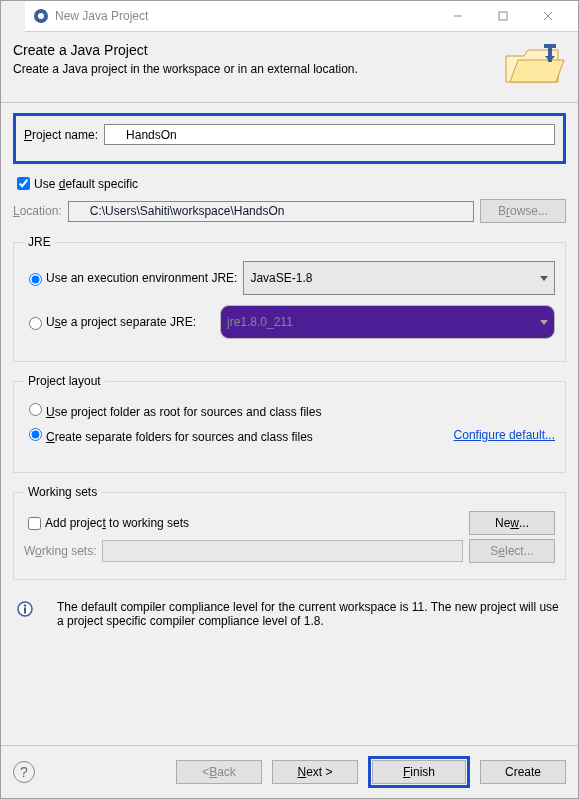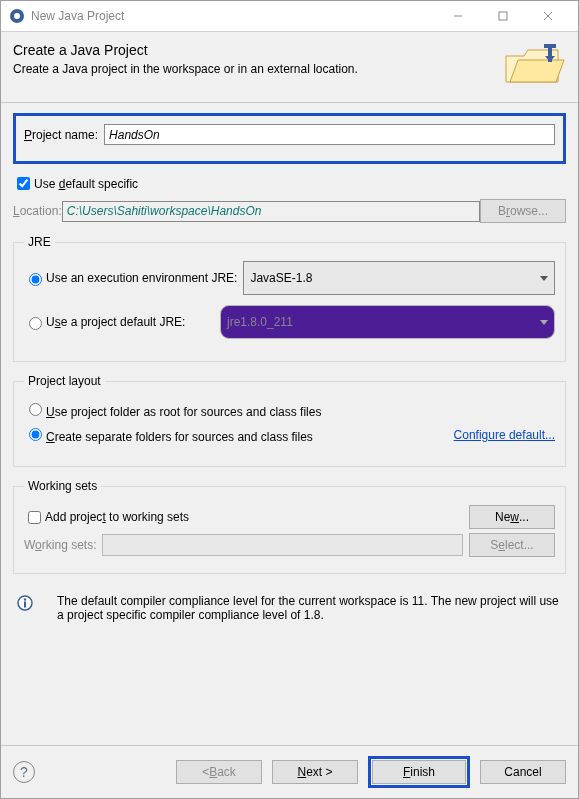--- a/index.html
+++ b/index.html
@@ -1,39 +1,39 @@
 <!DOCTYPE html>
 <html><head>
   <meta charset="utf-8">
   <style>
     * { box-sizing: border-box; font-family: "Segoe UI", Tahoma, sans-serif; }
     body { margin: 0; background: #f0f0f0; width: 579px; height: 799px; overflow: hidden; font-size: 12px; color: #000; }
     .window { width: 579px; height: 799px; background: #f0f0f0; border: 1px solid #9f9f9f; display: flex; flex-direction: column; }
-    .titlebar { height: 31px; display: flex; align-items: center; padding: 0 8px; background: #fff; border-bottom: 1px solid #d0d0d0; }
+    .titlebar { height: 31px; display: flex; align-items: center; padding: 0 8px; background: #fff; border-bottom: 1px solid #d0d0d0; margin-left: 24px; }
     .titlebar-icon { width: 16px; height: 16px; margin-right: 6px; }
     .titlebar-text { flex: 1; color: #888; }
     .win-btns { display: flex; }
     .win-btn { width: 45px; height: 29px; display: flex; align-items: center; justify-content: center; color: #888; font-size: 12px; }
     .win-btn svg { stroke: #888; }
     .banner { display: flex; padding: 10px 12px 12px 12px; border-bottom: 1px solid #c7c7c7; }
     .banner-text { flex: 1; }
     .banner-title { font-size: 14px; font-weight: normal; margin: 0 0 4px 0; }
     .banner-sub { margin: 0; }
     .banner-icon { width: 64px; height: 48px; margin-left: 8px; }
     .content { flex: 1; padding: 10px 12px; overflow: auto; }
     .hl-box { border: 3px solid #1c4fc7; padding: 8px 8px 12px 8px; margin-bottom: 8px;}
     .row { display: flex; align-items: center; margin-bottom: 4px; }
     .label { margin-right: 6px; }
-    input[type="text"] { border: 1px solid #888; padding: 2px 4px; font-size: 12px; height: 21px; font-style: italic; }
+    input[type="text"] { border: 1px solid #888; padding: 2px 21px; font-size: 12px; height: 21px; }
     .project-name { flex: 1; }
     .chk { display: inline-flex; align-items: center; margin: 2px 0 6px 0; }
     .chk input { margin-right: 4px; }
-    .loc-row { display: flex; align-items: center; gap: 0; margin-bottom: 12px; }
+    .loc-row { display: flex; align-items: center; gap: 6px; margin-bottom: 12px; }
     .loc-label { color: #888; }
-    .loc-input { flex: 1; color: #0f766e; background: #f0f0f0; border: 1px solid #b8b8b8; }
+    .loc-input { flex: 1; color: #0f172a; background: #f0f0f0; border: 1px solid #b8b8b8; }
     .btn { border: 1px solid #adadad; background: #e1e1e1; height: 24px; min-width: 86px; padding: 0 14px; display: inline-flex; align-items: center; justify-content: center; cursor: default; }
     .btn.disabled { color: #8a8a8a; }
     fieldset { border: 1px solid #d8d8d8; margin: 0 0 12px 0; padding: 8px 10px 12px 10px; }
     legend { padding: 0 4px; }
     .radio-row { display: flex; align-items: center; margin: 4px 0 10px 0; gap: 6px; }
     .radio-row input { margin-right: 4px; }
     .radio-label { min-width: 190px; display: inline-flex; align-items: center;}
     .dropdown { flex: 1; border: 1px solid #888; background: #e8e8e8; height: 34px; display: flex; align-items: center; padding: 0 6px; justify-content: space-between; }
     .dropdown.disabled { color: #888; background: #4c1d95; border-color: #b8b8b8; border-radius: 9px; }
     .link { color: #0a49d0; text-decoration: underline; margin-left: auto; }
@@ -124,35 +124,35 @@
             <span>Use an execution environment JRE:</span>
           </label>
         <span class="dropdown">
             <span>JavaSE-1.8</span>
             <span class="caret-down"></span>
           </span>
       </div>
       <div class="radio-row">
         <label class="radio-label">
             <input type="radio" name="jre" style="">
-            <span>U<span class="under">s</span><span>e a project default JRE:</span></span>
+            <span>U<span class="under">s</span><span>e a project separate JRE:</span></span>
           </label>
         <span class="dropdown disabled">
             <span>jre1.8.0_211</span>
             <span class="caret-down disabled"></span>
           </span>
       </div>
     </fieldset>
 
     <fieldset>
       <legend>Project layout</legend>
       <div class="radio-row" style="margin-bottom:6px;">
         <label><input type="radio" name="layout" style=""><span class="under">U</span><span>se project folder as root for sources and class files</span></label>
       </div>
-      <div class="radio-row" style="margin-bottom:10px;">
+      <div class="radio-row" style="margin-bottom:16px;">
         <label><input type="radio" name="layout" checked="" style=""><span class="under">C</span><span>reate separate folders for sources and class files</span></label>
         <a class="link">Configure de<span class="under">f</span>ault...</a>
       </div>
     </fieldset>
 
     <fieldset>
       <legend>Working sets</legend>
       <div class="ws-row">
         <label class="chk" style="flex:1; margin:0;">
             <input type="checkbox" style="">
@@ -182,16 +182,16 @@
     <span class="help-icon">?</span>
     <span class="btn disabled">&lt; <span class="under">B</span><span>ack</span></span>
     <span class="btn">
         <span class="under">N</span>
         <span>ext &gt;</span>
       </span>
     <span class="finish-hl"><span class="btn" style="min-width:94px;">
           <span class="under">F</span>
           <span>inish</span>
         </span></span>
-    <span class="btn">Cancel</span>
+    <span class="btn">Create</span>
   </div>
 
 </div>
 
 </body></html>

